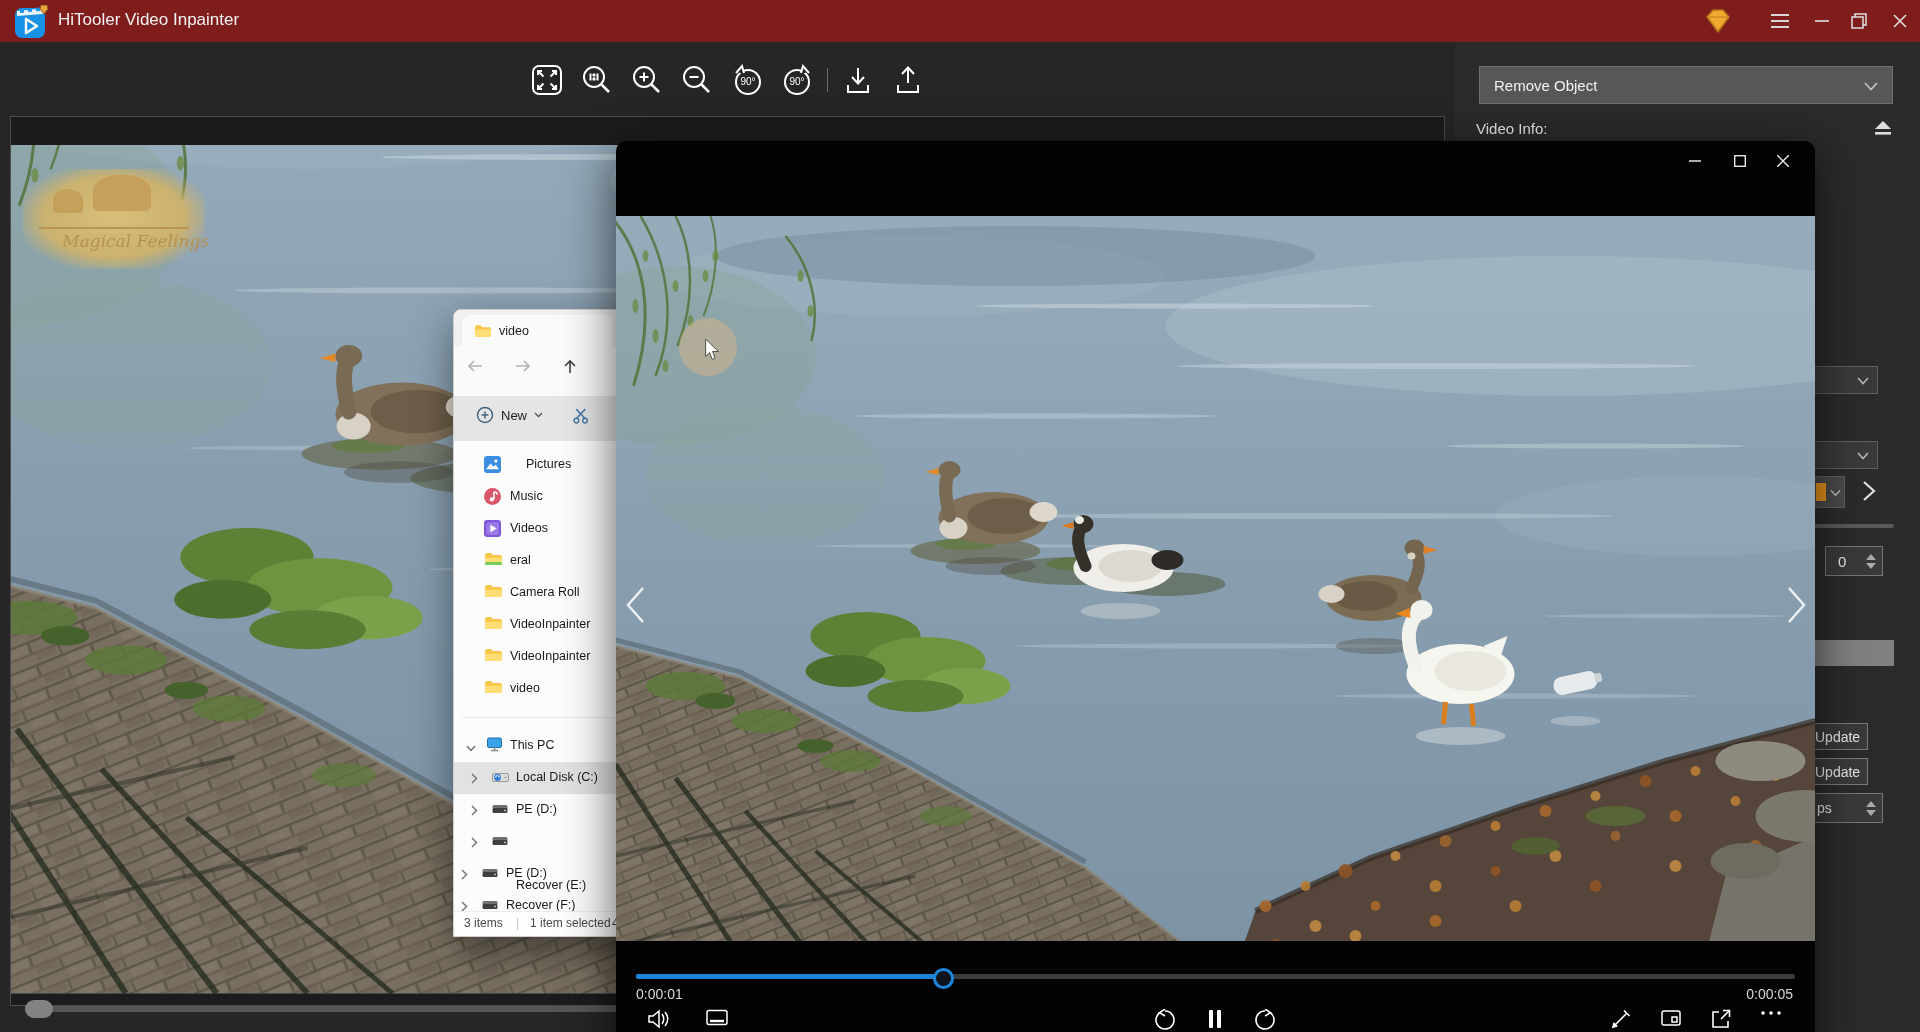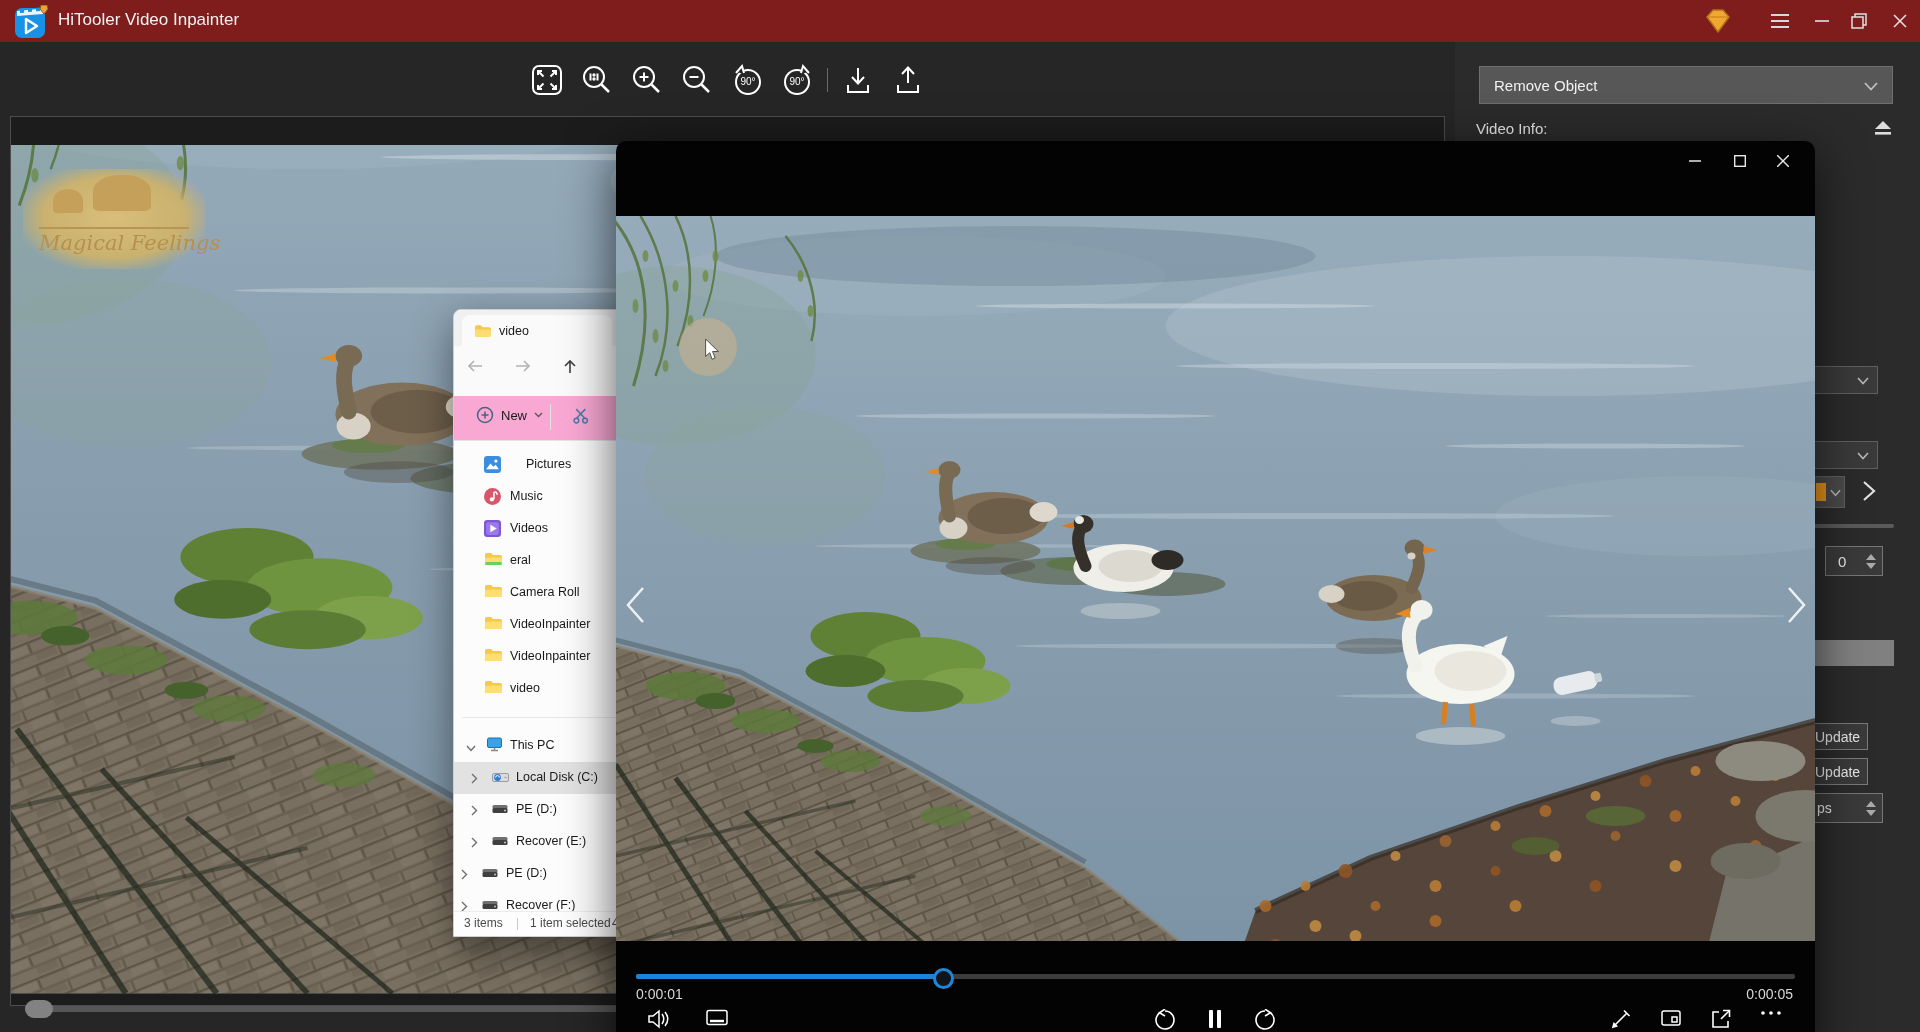--- a/index.html
+++ b/index.html
@@ -20,22 +20,22 @@
              color:#fff;font-size:10px;}
   .tool-sep{position:absolute;left:827px;top:68px;width:1px;height:24px;background:#6a6a6a;}
   
   .canvas{position:absolute;left:10px;top:116px;width:1433px;height:888px;border:1px solid #4d4d4d;background:#1c1c1c;}
   .canvas-video{position:absolute;left:0;top:28px;width:1433px;height:858px;overflow:hidden;}
   .watermark{position:absolute;left:12px;top:52px;width:182px;height:100px;opacity:.93;}
   .wm-blob{position:absolute;left:0;top:0;width:182px;height:100px;
     background:radial-gradient(ellipse at 50% 48%, rgba(225,193,115,.97) 0%, rgba(214,180,100,.9) 55%, rgba(210,175,95,0) 78%);}
   .wm-animal{position:absolute;background:#c9a055;}
   .wm-line{position:absolute;left:16px;top:58px;width:150px;height:2px;background:#bd944e;}
-  .wm-text{position:absolute;left:16px;top:62px;width:182px;text-align:left;font-family:"DejaVu Serif",serif;
-           font-style:italic;font-size:21px;color:#b98f48;}
+  .wm-text{position:absolute;left:4px;top:62px;width:182px;text-align:right;font-family:"DejaVu Serif",serif;
+           font-style:italic;font-size:17px;color:#b98f48;}
   .app-timeline{position:absolute;left:25px;top:1000px;width:1870px;height:18px;}
   .app-timeline .track{position:absolute;left:0;top:6px;width:100%;height:6px;background:#565656;border-radius:3px;}
   .app-timeline .handle{position:absolute;left:0;top:0;width:28px;height:18px;border-radius:9px;background:#828282;cursor:pointer;}
   
   .right-panel{position:absolute;left:1455px;top:42px;width:465px;height:990px;background:#2b2b2b;}
   .mode-select{position:absolute;left:24px;top:24px;width:414px;height:38px;background:#575757;border:1px solid #6f6f6f;
                display:flex;align-items:center;padding:12px 14px;box-sizing:border-box;color:#f2f2f2;font-size:15px;cursor:pointer;}
   .mode-select .chev{margin-left:auto;}
   .panel-label{position:absolute;left:21px;top:78px;color:#e6e6e6;font-size:15px;}
   .pc-box{position:absolute;background:#3a3a3a;border:1px solid #5f5f5f;box-sizing:border-box;color:#e8e8e8;
@@ -45,21 +45,21 @@
   .spin-up{border-bottom:6px solid #aaa;}
   .spin-dn{border-top:6px solid #aaa;}
   
   .explorer{position:absolute;left:453px;top:309px;width:262px;height:628px;background:#fbfbfb;
             border:1px solid #cfcfcf;border-radius:8px 0 0 0;box-shadow:0 14px 40px rgba(0,0,0,.45);
             box-sizing:border-box;overflow:hidden;color:#191919;z-index:40;}
   .ex-tabs{position:absolute;left:0;top:0;width:100%;height:36px;background:#f0f0f0;}
   .ex-tab{position:absolute;left:8px;top:5px;width:150px;height:31px;background:#fafafa;border-radius:8px 8px 0 0;
           display:flex;align-items:center;gap:8px;padding-left:12px;box-sizing:border-box;font-size:12.5px;cursor:pointer;}
   .ex-nav{position:absolute;left:0;top:36px;width:100%;height:50px;background:#fafafa;}
-  .ex-toolbar{position:absolute;left:0;top:86px;width:100%;height:44px;background:#f9a8d4;border-bottom:1px solid #e4e4e4;}
+  .ex-toolbar{position:absolute;left:0;top:86px;width:100%;height:44px;background:#e5e5e5;border-bottom:1px solid #e4e4e4;}
   .ex-body{position:absolute;left:0;top:131px;width:100%;bottom:24px;background:#fcfcfc;padding-top:8px;box-sizing:border-box;}
   .ex-row{position:relative;height:32px;font-size:12.5px;cursor:pointer;}
   .ex-row.sel{background:#e2e2e2;}
   .ex-row .ric{position:absolute;top:7px;}
   .ex-row .rlb{position:absolute;top:8px;white-space:nowrap;}
   .ex-row .rchev{position:absolute;top:11px;}
   .ex-sep{height:1px;background:#e8e8e8;margin:12px 8px;}
   .ex-status{position:absolute;left:0;bottom:0;width:100%;height:24px;background:#fdfdfd;border-top:1px solid #ececec;
              font-size:12px;color:#4a4a4a;}
   .ex-status span{position:absolute;top:4px;white-space:nowrap;}
@@ -657,21 +657,21 @@
               <polyline points="1,1 5.5,5.5 1,10"></polyline>
             </svg>
         </span>
         <span class="ric" style="left:38px;top:9px;">
           <svg width="16" height="12" viewBox="0 0 16 12">
               <rect x="0.5" y="2" width="15" height="4" rx="1.5" fill="#707070"></rect>
           <rect x="0.5" y="5" width="15" height="5" rx="1.5" fill="#3f3f3f"></rect>
               <circle cx="13" cy="7.5" r="0.9" fill="#cfcfcf"></circle>
             </svg>
         </span>
-        <span class="rlb" style="left:62px;">Recover (E:)</span>
+        <span class="rlb" style="left:62px;margin-top:44px;">Recover (E:)</span>
       </div>
       <div class="ex-row">
         <span class="rchev" style="left:7px;">
           <svg width="7" height="11" viewBox="0 0 7 11" fill="none" stroke="#6e6e6e" stroke-width="1.4">
               <polyline points="1,1 5.5,5.5 1,10"></polyline>
             </svg>
         </span>
         <span class="ric" style="left:28px;top:9px;">
           <svg width="16" height="12" viewBox="0 0 16 12">
               <rect x="0.5" y="2" width="15" height="4" rx="1.5" fill="#707070"></rect>

